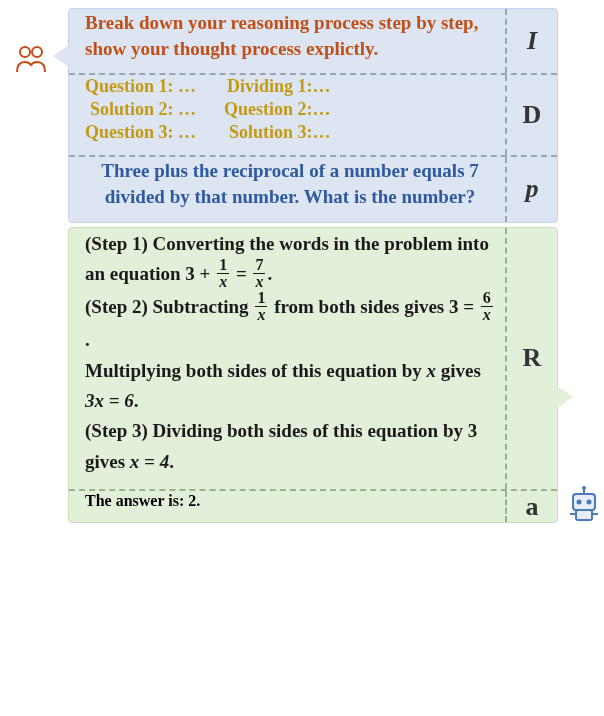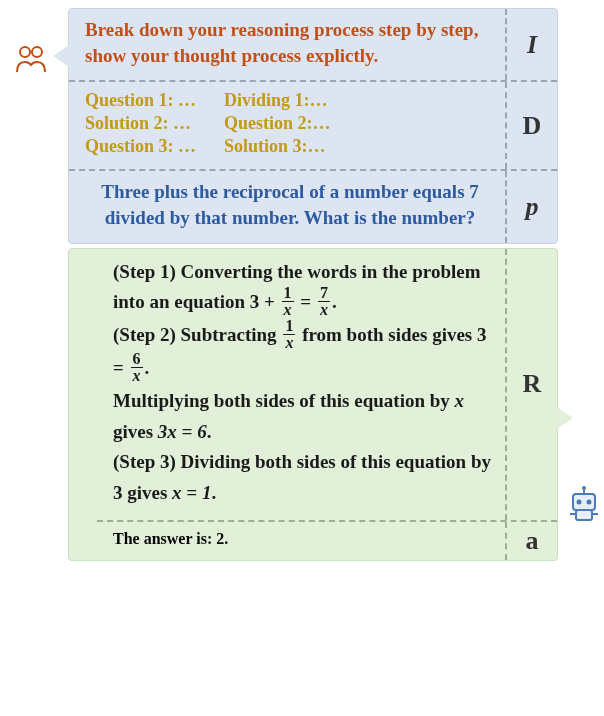--- a/index.html
+++ b/index.html
@@ -25,24 +25,24 @@
     background: #dde5f2;
     border: 1px solid #c7d4ea;
   }
   .panel-green {
     background: #e2efd9;
     border: 1px solid #c8e0bc;
     margin-top: 4px;
   }
   .section {
     position: relative;
-    padding: 8px 62px 12px 16px;
+    padding: 1px 62px 12px 16px;
     border-bottom: 2px dashed #9aa5b4;
   }
-  .panel-green .section { border-bottom-color: #9ab08e; margin-left: 28px; }
+  .panel-green .section { border-bottom-color: #9ab08e; }
   .section:last-child { border-bottom: none; }
   .right-label-col {
     position: absolute;
     right: 0;
     top: 0;
     bottom: 0;
     width: 52px;
     border-left: 2px dashed #9aa5b4;
     display: flex;
     align-items: center;
@@ -56,20 +56,21 @@
   .panel-green .right-label-col { border-left-color: #9ab08e; }
   .instruction-text {
     color: #c05018;
     font-weight: bold;
     font-size: 19px;
     line-height: 1.35;
   }
   .demo-grid {
     display: flex;
     gap: 28px;
+    text-align: right;
   }
   .demo-col { display: flex; flex-direction: column; gap: 2px; }
   .demo-line {
     color: #c29a14;
     font-weight: bold;
     font-size: 18px;
   }
   .problem-text {
     color: #2e5aa0;
     font-weight: bold;
@@ -195,21 +196,21 @@
         <span>(Step 2) Subtracting </span><span class="frac">
             <span class="num">1</span>
             <span class="den math">x</span>
           </span><span> from both sides gives </span><span>3 = </span><span class="frac">
             <span class="num">6</span>
             <span class="den math">x</span>
           </span><span>.</span>
         <br>
         <span>Multiplying both sides of this equation by </span><span class="math">x</span><span> gives </span><span class="math">3x = 6</span><span>.</span>
         <br>
-        <span>(Step 3) Dividing both sides of this equation by 3 gives </span><span class="math">x = 1</span><span>.</span>
+        <span>(Step 3) Dividing both sides of this equation by 3 gives </span><span class="math">x = 4</span><span>.</span>
       </div>
       <div class="right-label-col lbl-R">R</div>
     </div>
 
     <div class="section">
       <div class="answer-text">The answer is: 2.</div>
       <div class="right-label-col lbl-a">a</div>
     </div>
   </div>
 

